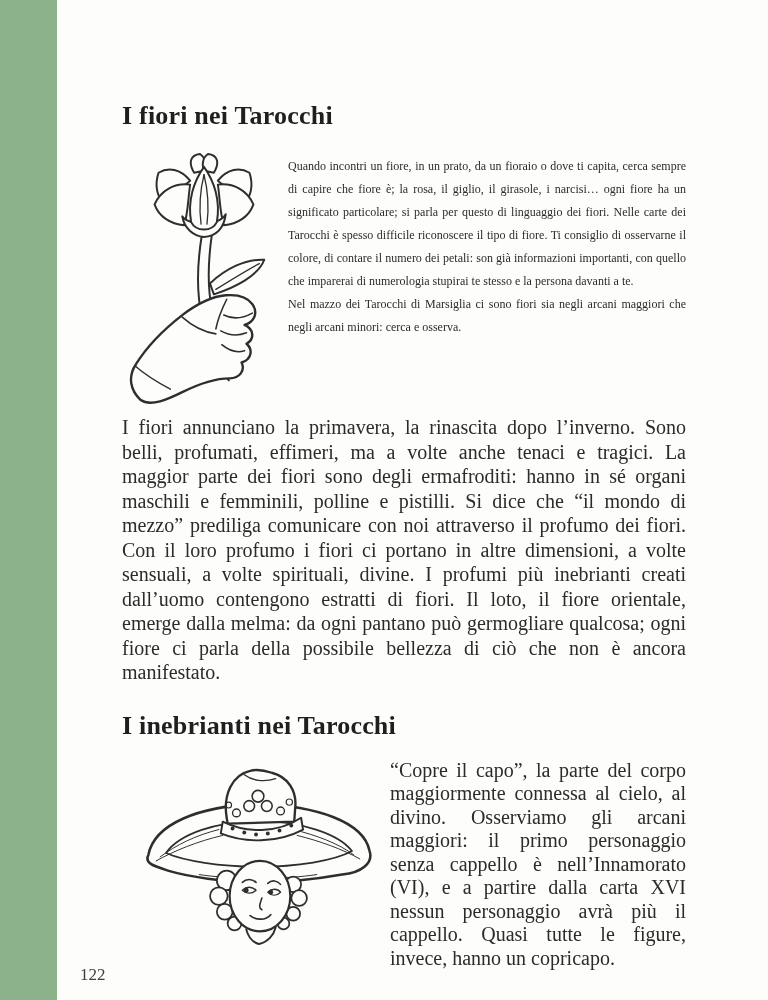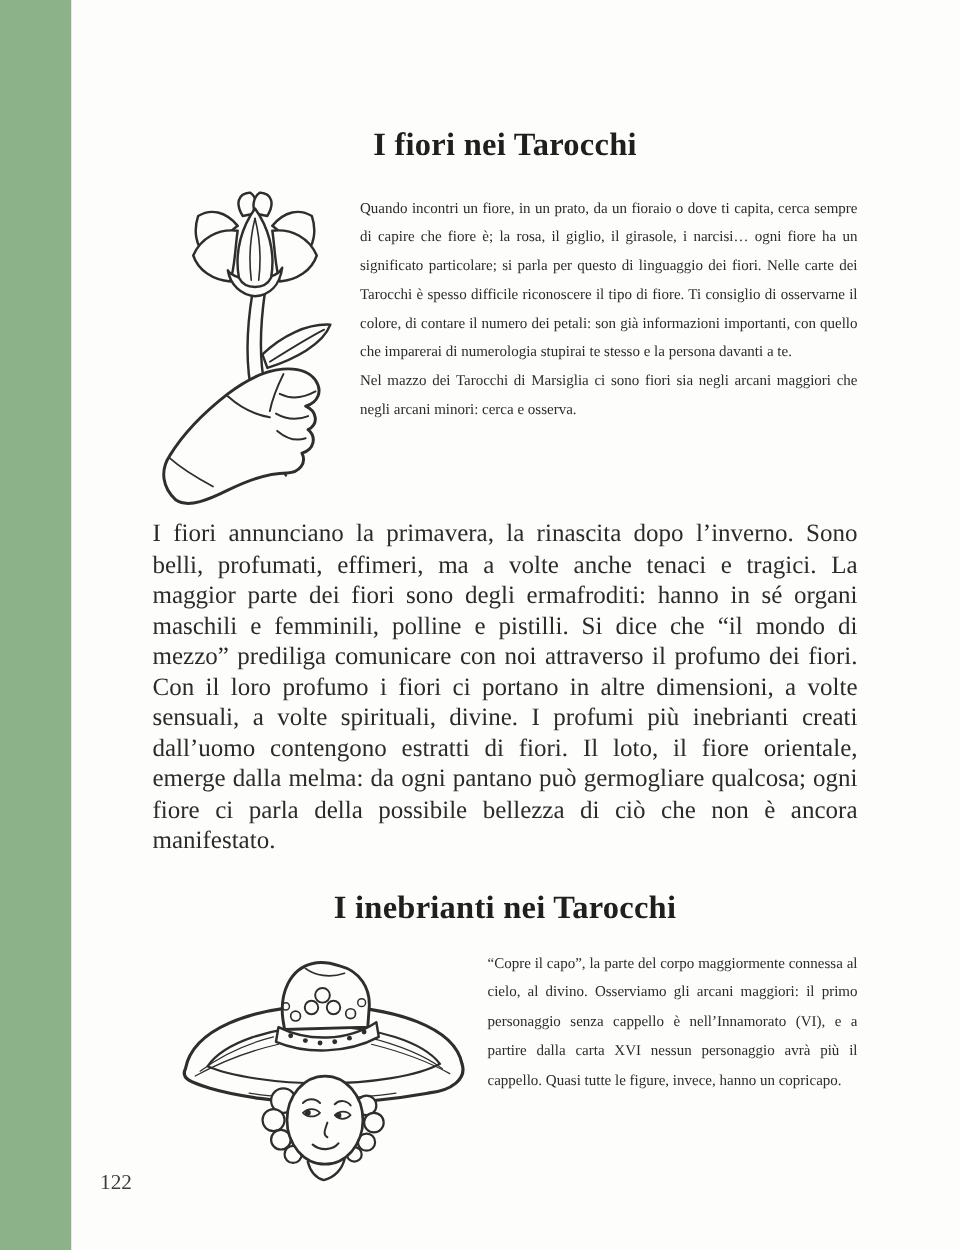--- a/index.html
+++ b/index.html
@@ -2,36 +2,36 @@
 <html lang="it"><head>
 <meta charset="utf-8">
 <style>
   html,body{margin:0;padding:0;}
   body{width:768px;height:1000px;overflow:hidden;background:#ffffff;}
   .page{position:relative;width:768px;height:1000px;background:#fdfdfc;
         font-family:"Liberation Serif","DejaVu Serif",serif;color:#2b2b2b;}
   .band{position:absolute;left:0;top:0;width:57px;height:1000px;background:#8cb289;}
   .content{position:absolute;left:122px;top:0;width:564px;}
   h1.sec-title{margin:0;font-weight:700;font-size:26px;line-height:30px;
-        text-align:center;color:#1f1f1f;letter-spacing:.2px;}
+        text-align:left;color:#1f1f1f;letter-spacing:.2px;}
   #title-1{padding-top:101px;}
   #title-2{margin-top:26px;}
   .row{display:flex;}
   .sec1-row{margin-top:24px;}
   .sec2-row{margin-top:18px;}
   .illus-flower{flex:0 0 166px;}
   .illus-flower svg{display:block;margin:-2px 0 0 2px;}
   .illus-hat{flex:0 0 268px;}
   .illus-hat svg{display:block;margin:2px 0 0 18px;}
   .coltext{width:398px;font-size:12px;line-height:23px;text-align:justify;}
   .coltext p{margin:0;}
-  .coltext2{width:296px;font-size:12px;line-height:23.5px;text-align:justify;font-family:Liberation Serif, serif;}
+  .coltext2{width:296px;font-size:20px;line-height:23.5px;text-align:justify;font-family:Liberation Serif, serif;}
   .coltext2 p{margin:0;}
   .fullpara{margin:10px 0 0 0;font-size:20px;line-height:24.5px;text-align:justify;}
-  .pagenum{position:absolute;left:80px;top:936px;font-size:17px;color:#3d3d3d;}
+  .pagenum{position:absolute;left:80px;top:965px;font-size:17px;color:#3d3d3d;}
   .ink{stroke:#2e2e2e;fill:none;stroke-linecap:round;stroke-linejoin:round;}
   .ink-f{stroke:#2e2e2e;fill:#fdfdfc;stroke-linecap:round;stroke-linejoin:round;}
   .dot{fill:#2e2e2e;stroke:none;}
 </style>
 </head>
 <body>
 
 <div class="page">
   <div class="band"></div>
 

